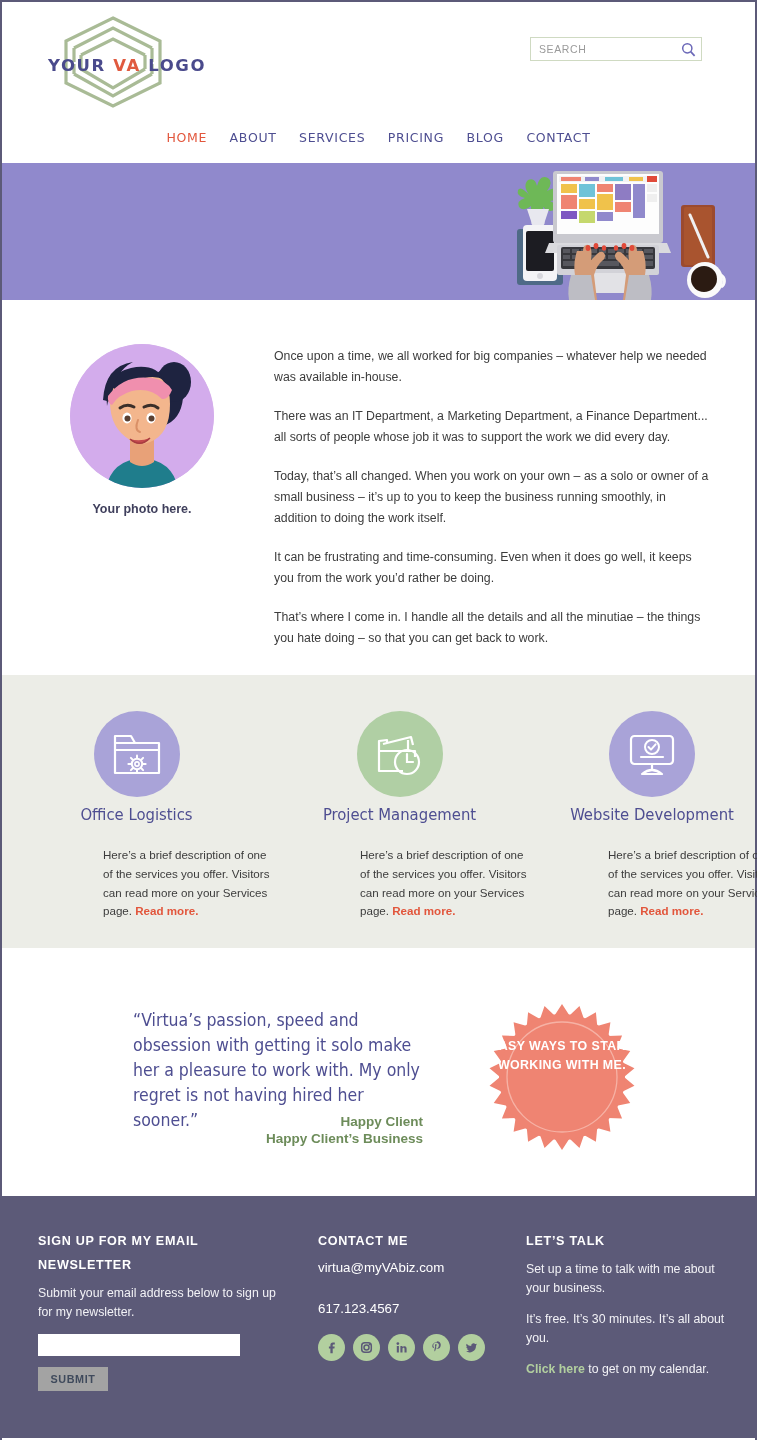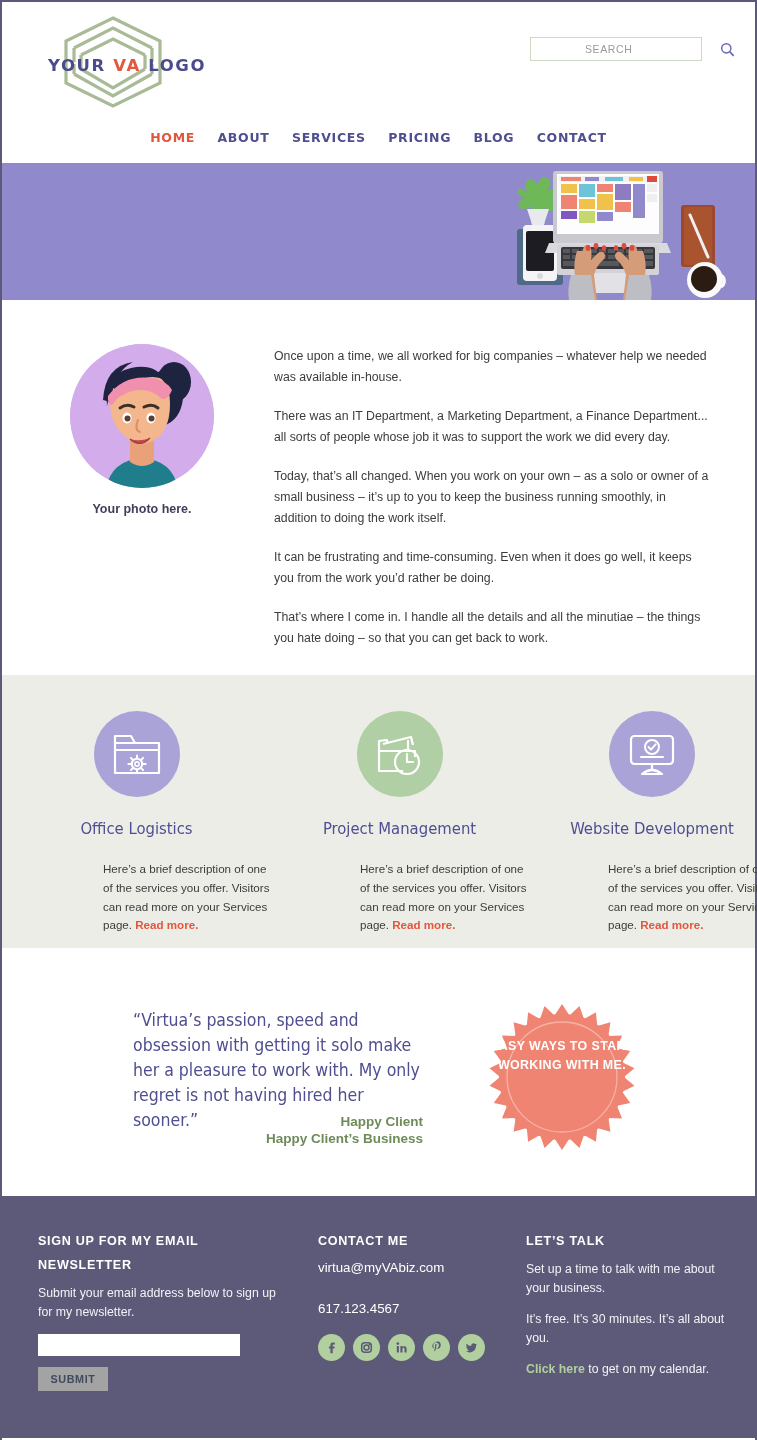--- a/index.html
+++ b/index.html
@@ -15,29 +15,29 @@
   
   .header { height: 163px; background: #fff; position: relative; border-top: 2px solid #5c5a78; }
   .logo-wrap { position: absolute; left: 46px; top: 10px; width: 130px; height: 100px; }
   .logo-svg { position: absolute; left: 0; top: 0; }
   .logo-text { position: absolute; left: 0; top: 44px; width: 130px; text-align: center;
     font-family: "DejaVu Sans", sans-serif; font-weight: bold; font-size: 16.5px;
     letter-spacing: 1.6px; color: #4a4a8c; white-space: nowrap; }
   .logo-text .va { color: #e05a3f; }
 
   .search-box { position: absolute; right: 53px; top: 35px; width: 172px; height: 24px;
-    border: 1px solid #cfdac2; background: #fff; display: flex; align-items: center; padding-left: 46px; }
+    border: 1px solid #cfdac2; background: #fff; display: flex; align-items: center; }
   .search-input { border: none; outline: none; flex: 1; height: 22px; padding-left: 8px;
     font-family: "Liberation Sans", sans-serif; font-size: 10.5px; letter-spacing: 0.6px; color: #8a8a8a; background: transparent; }
   .search-input::placeholder { color: #9a9a9a; }
   .search-icon { width: 26px; display: flex; align-items: center; justify-content: center; }
 
   .nav { position: absolute; left: 0; top: 126px; width: 100%; text-align: center; }
   .nav a { display: inline-block; margin: 0 9px; text-decoration: none;
-    font-family: "DejaVu Sans", sans-serif; font-weight: bold; font-size: 12.5px;
+    font-family: "DejaVu Sans", sans-serif; font-weight: normal; font-size: 12.5px;
     letter-spacing: 0.7px; color: #4e4e91; }
   .nav a.active { color: #e2563c; }
 
   
   .hero { height: 137px; background: #9089cc; position: relative; overflow: hidden; }
   .hero-title { position: absolute; left: 57px; top: 47px;
     font-family: "Liberation Serif", serif; font-size: 32px; color: #fff; letter-spacing: 0.3px; }
   .hero-img { position: absolute; right: 0; top: 0; width: 250px; height: 137px; }
 
   
@@ -49,21 +49,21 @@
   .about-copy { position: absolute; left: 272px; top: 347px; width: 435px; }
   .about-copy p { font-size: 12.3px; line-height: 20.6px; color: #3c3c3c; margin-bottom: 19px; }
 
   
   .services { height: 273px; background: #ecedE7; position: relative; display: flex; }
   .svc { flex: 1; position: relative; }
   .svc-icon { width: 86px; height: 86px; border-radius: 50%; margin: 36px auto 0;
     display: flex; align-items: center; justify-content: center; }
   .svc-icon.purple { background: #a9a3d8; }
   .svc-icon.green { background: #b0cfa4; }
-  .svc-title { text-align: center; margin-top: 22px;
+  .svc-title { text-align: center; margin-top: 8px;
     font-family: "DejaVu Sans Condensed", "DejaVu Sans", sans-serif;
     font-size: 16.5px; color: #4e4e91; font-weight: normal; }
   .svc-desc { margin: 22px auto 8px; width: 168px; font-size: 11.6px; line-height: 18.8px; color: #3c3c3c; }
   .svc-desc a { color: #e2563c; text-decoration: none; font-weight: bold; }
   .svc:nth-child(1) .svc-desc { margin-left: 101px; }
   .svc:nth-child(2) .svc-desc { margin-left: 89px; }
   .svc:nth-child(3) .svc-desc { margin-left: 80px; }
 
   
   .testimonial { height: 248px; background: #fff; position: relative; }

